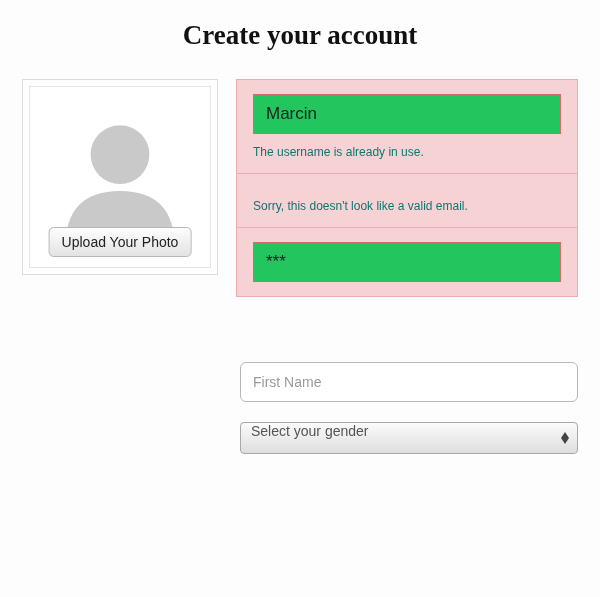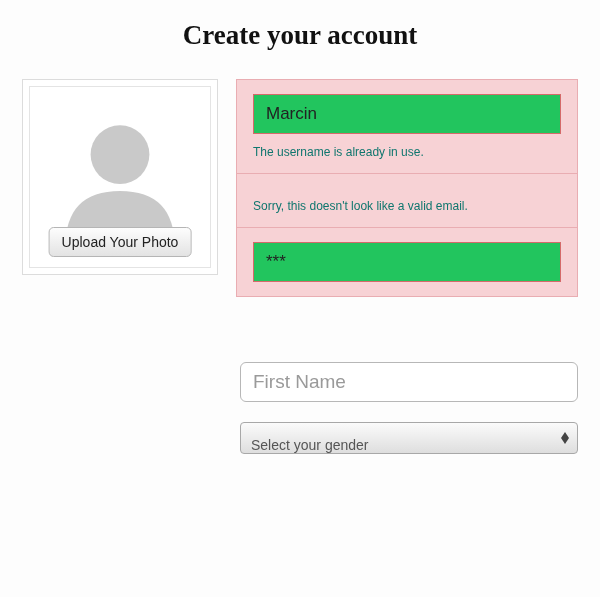--- a/index.html
+++ b/index.html
@@ -84,21 +84,21 @@
       color: #222;
       outline: none;
       font-family: Arial, Helvetica, sans-serif;
     }
     .plain-input {
       width: 100%;
       height: 40px;
       border: 1px solid #b7b7b7;
       border-radius: 6px;
       background: #fff;
-      font-size: 19px;
+      font-size: 14px;
       padding: 0 12px;
       color: #222;
       outline: none;
       font-family: Arial, Helvetica, sans-serif;
     }
     .plain-input::placeholder {
       color: #9a9a9a;
     }
     .error-msg {
       color: #0f766e;
@@ -116,21 +116,21 @@
       height: 32px;
       border: 1px solid #a8a8a8;
       border-radius: 4px;
       background: linear-gradient(to bottom, #fbfbfb, #dedede);
       font-size: 14px;
       padding: 0 28px 0 10px;
       color: #555;
       cursor: pointer;
       text-align: left;
       display: flex;
-      align-items: flex-end;
+      align-items: flex-start;
       position: relative;
     }
     .select-arrows {
       position: absolute;
       right: 8px;
       top: 50%;
       transform: translateY(-50%);
       display: flex;
       flex-direction: column;
       line-height: 0;

